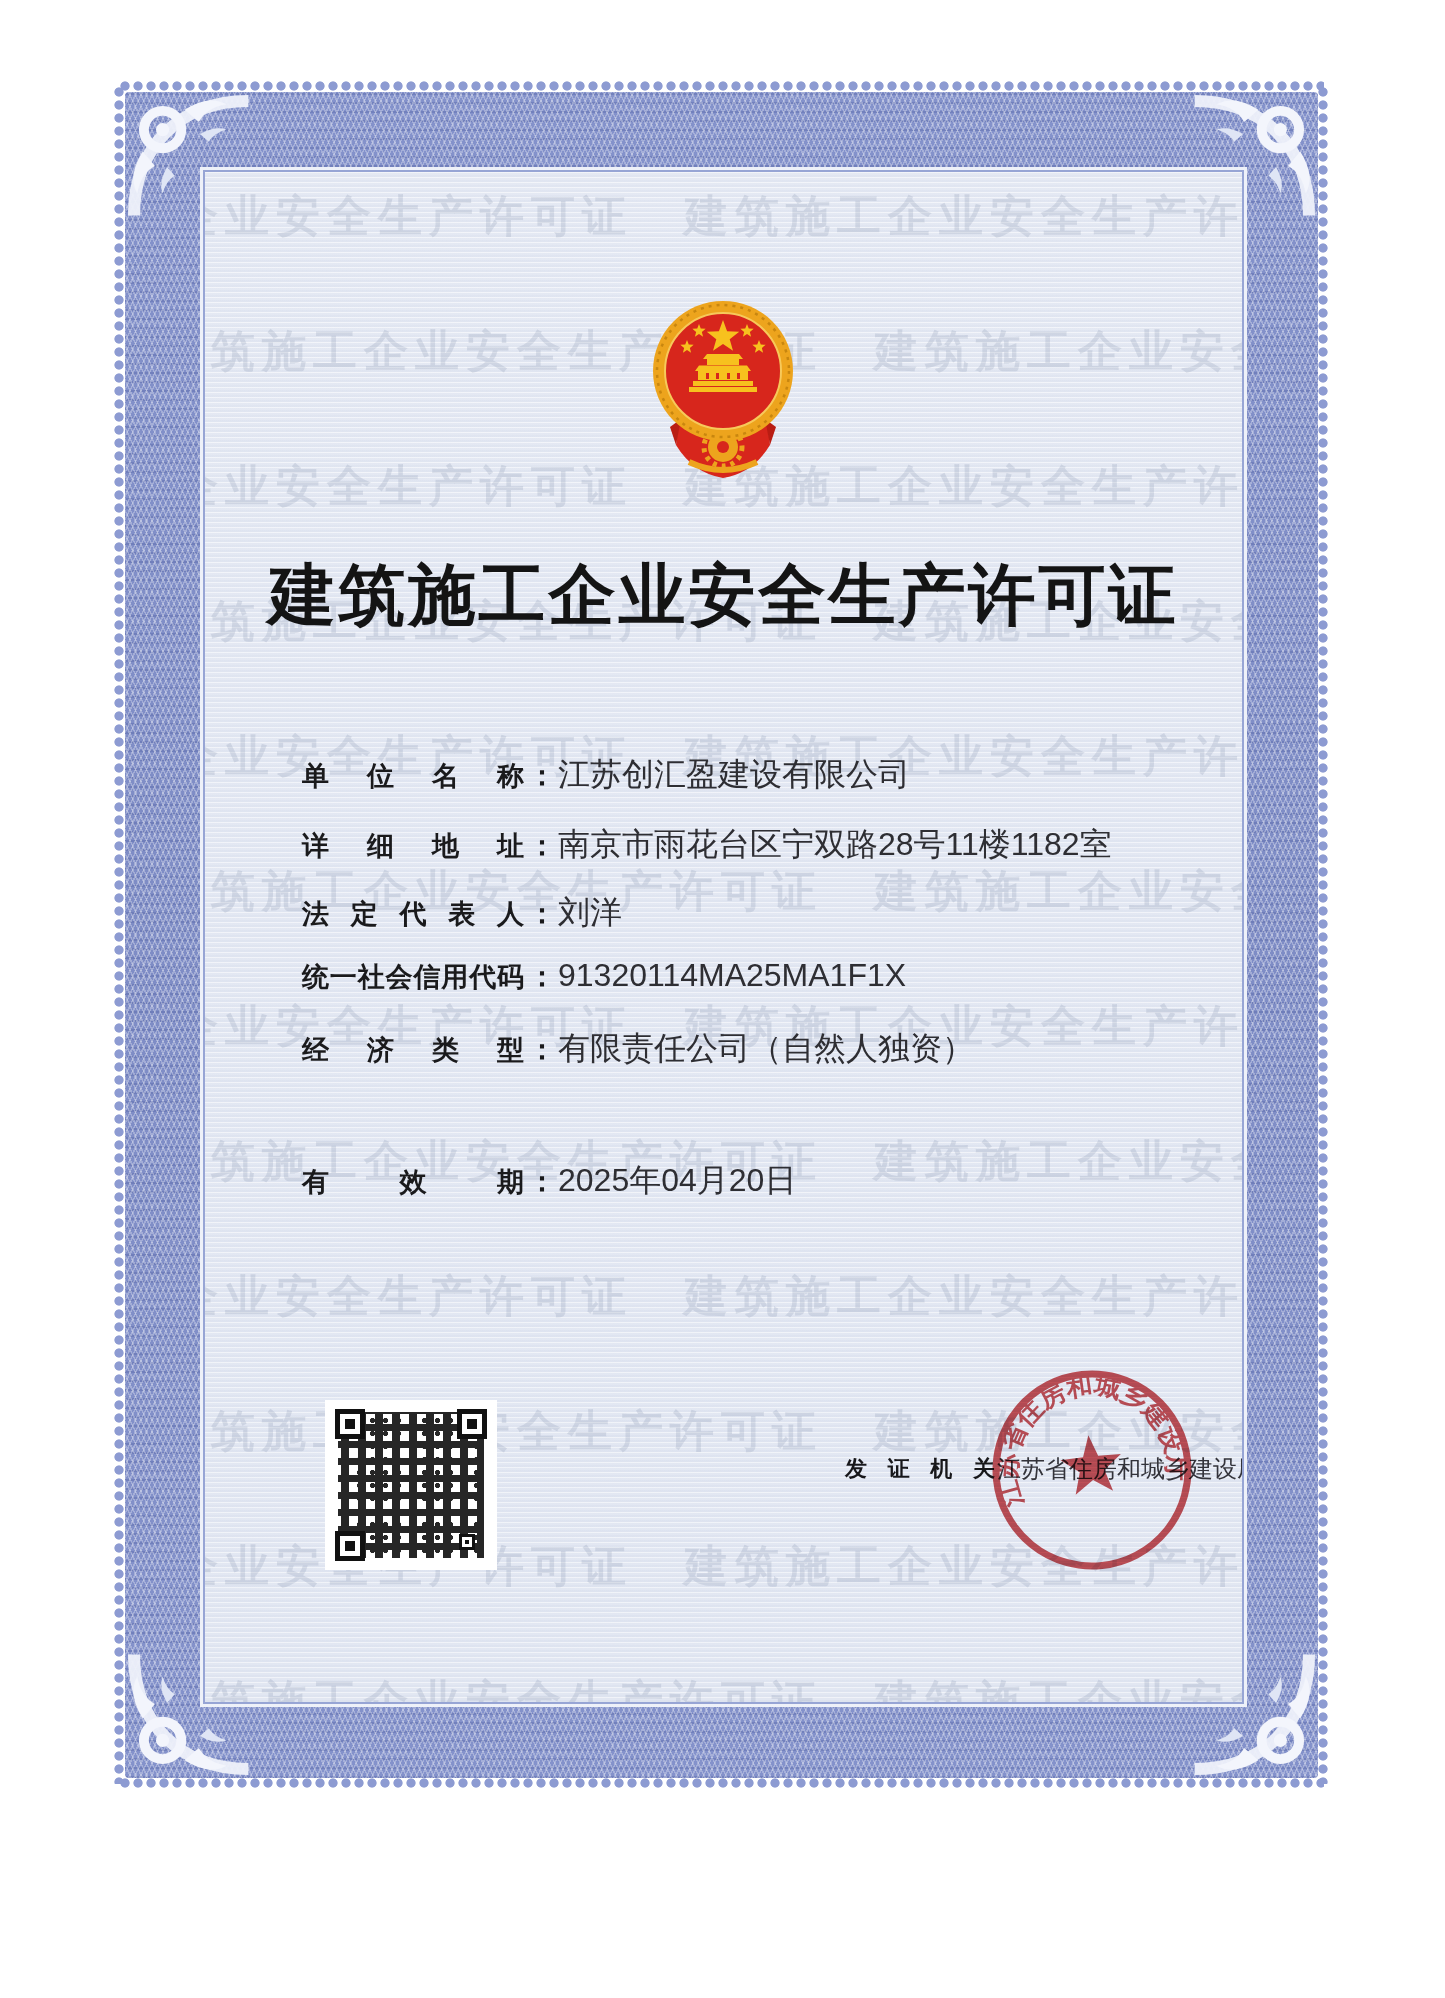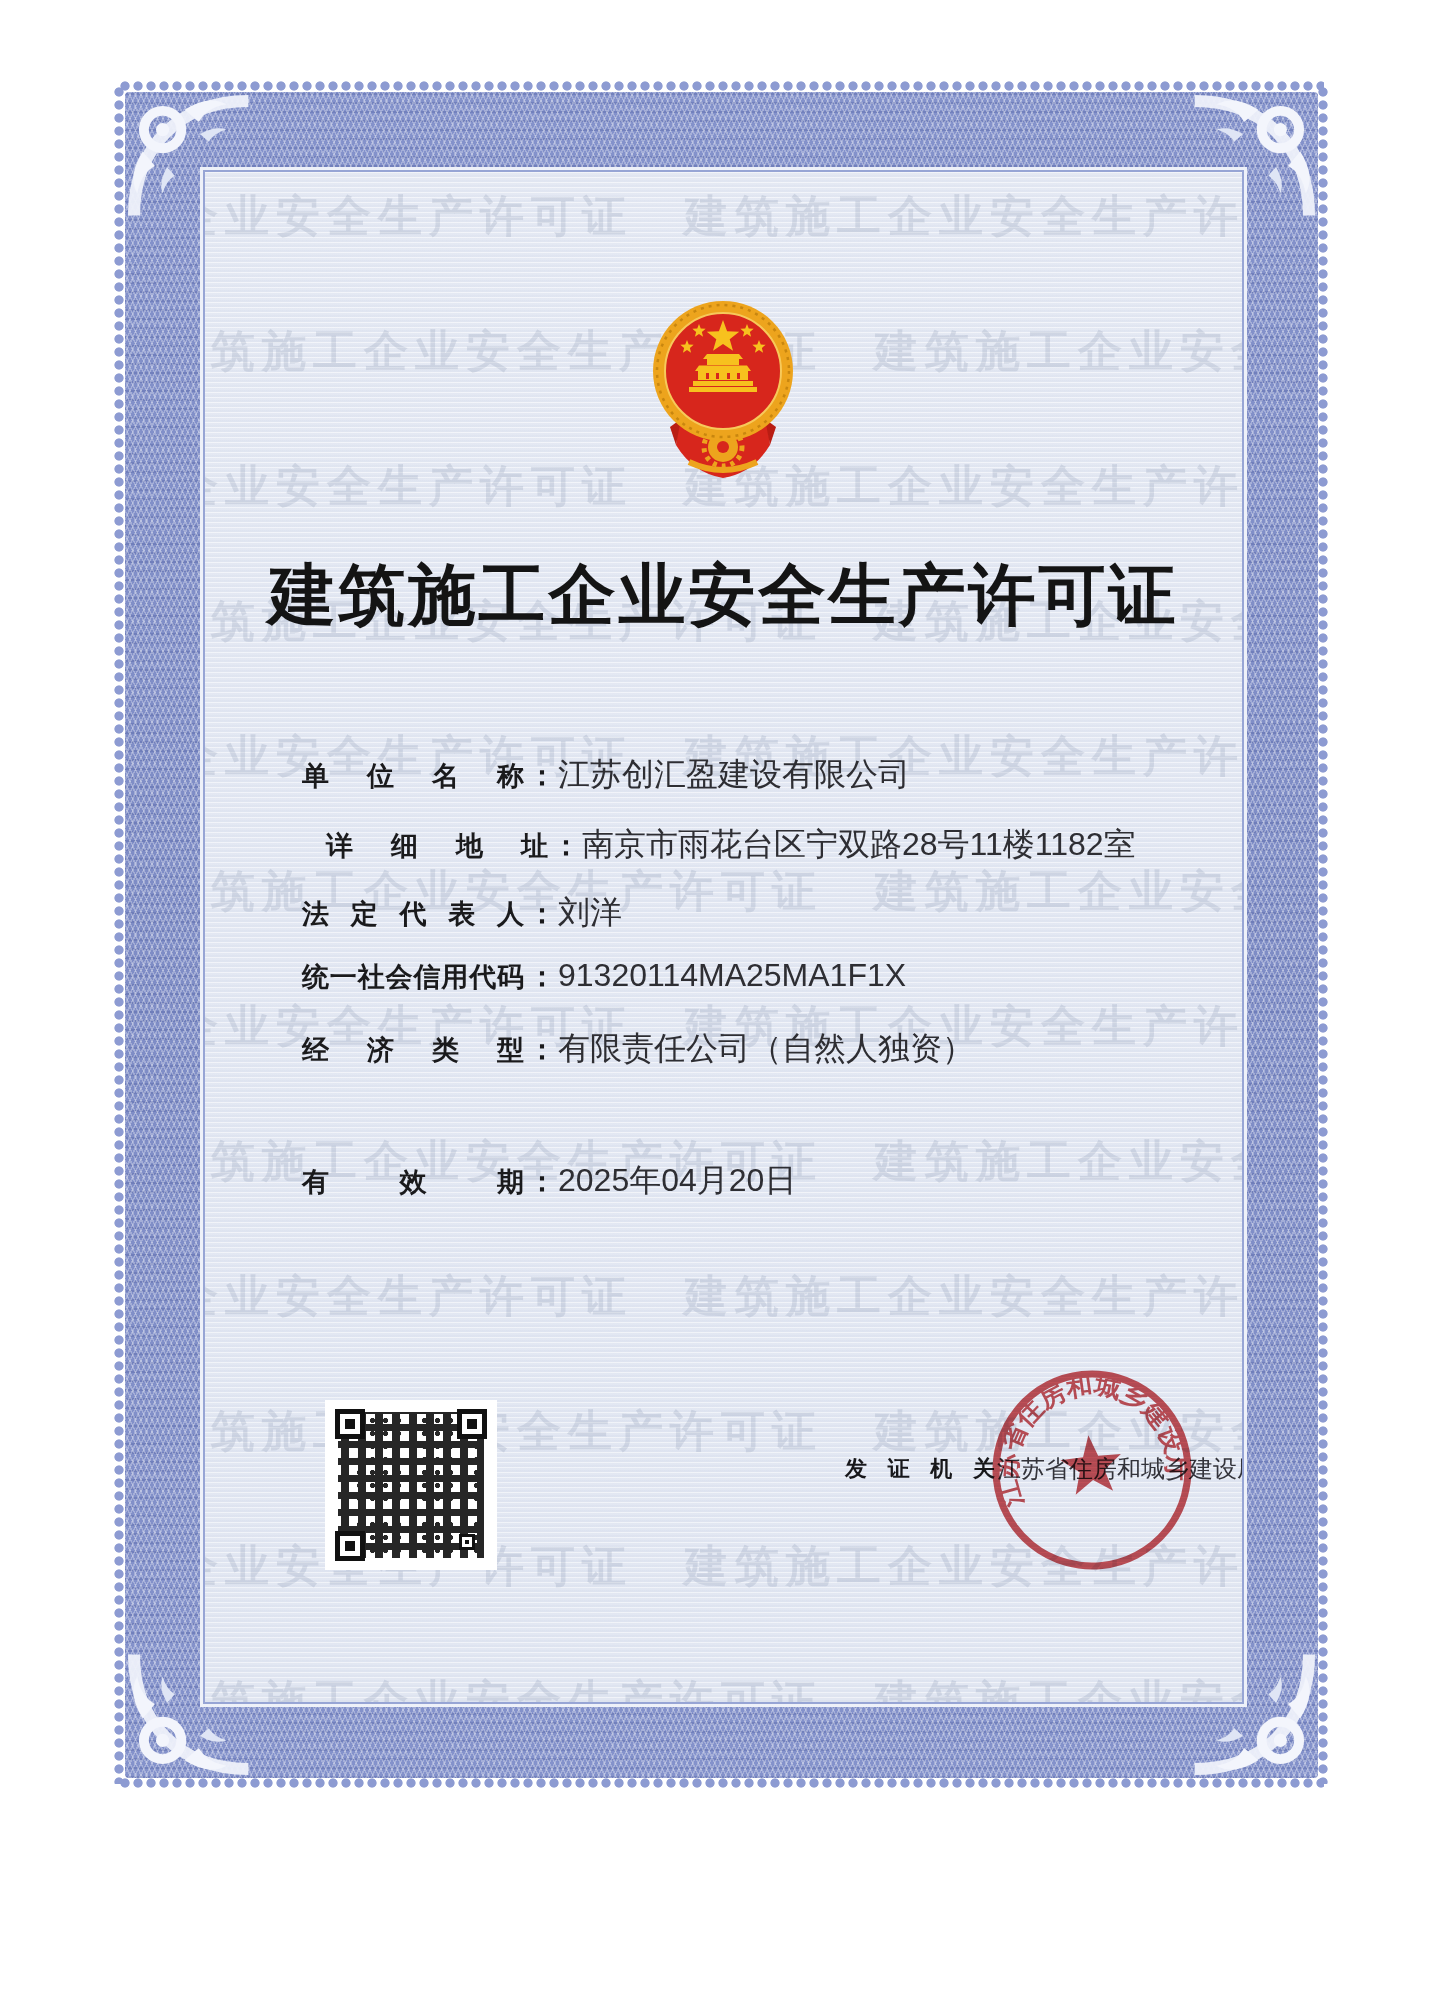--- a/index.html
+++ b/index.html
@@ -64,21 +64,21 @@
     font-size:67px; font-weight:900; letter-spacing:3px; color:#141414;
   }
   .fieldrow{position:absolute; left:97px; z-index:2; white-space:nowrap;}
   .f-label{
     display:inline-block; width:222px; vertical-align:baseline;
     text-align:justify; text-align-last:justify; -moz-text-align-last:justify;
     font-weight:700; font-size:27px; color:#1a1a1c;
   }
   .f-colon{font-size:28px; font-weight:700; color:#1a1a1c; margin:0 2px 0 4px;}
   .f-value{font-size:32px; color:#2e2e33;}
-  .row1{top:581px;} .row2{top:651px;margin-left:24px;} .row3{top:719px;} .row4{top:785px;}
+  .row1{top:581px;} .row2{top:651px;} .row3{top:719px;} .row4{top:785px;}
   .row5{top:855px;} .row6{top:921px;} .row7{top:987px;}
   
   .qr-box{position:absolute; left:120px; top:1228px; width:172px; height:170px; background:#ffffff; z-index:2;}
   .qr-pattern{
     position:absolute; left:13px; top:12px; width:146px; height:146px;
     background:
       radial-gradient(#141414 29%, rgba(0,0,0,0) 31%) 2px 2px/13px 13px,
       linear-gradient(90deg,#141414 46%,rgba(0,0,0,0) 46%) 3px 5px/17px 23px,
       linear-gradient(0deg,#141414 44%,rgba(0,0,0,0) 44%) 6px 2px/23px 17px;
     opacity:.92;

